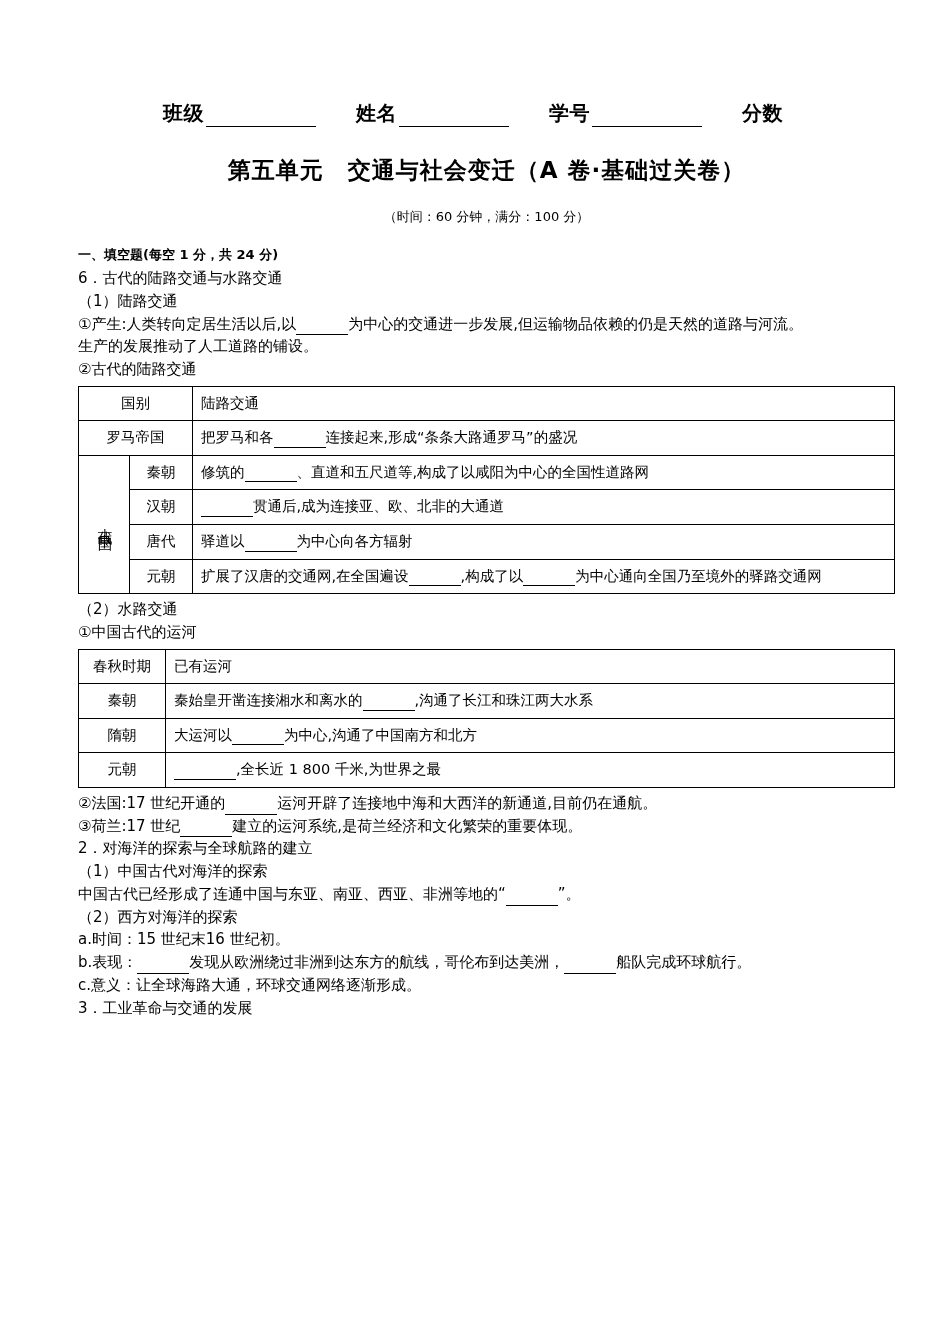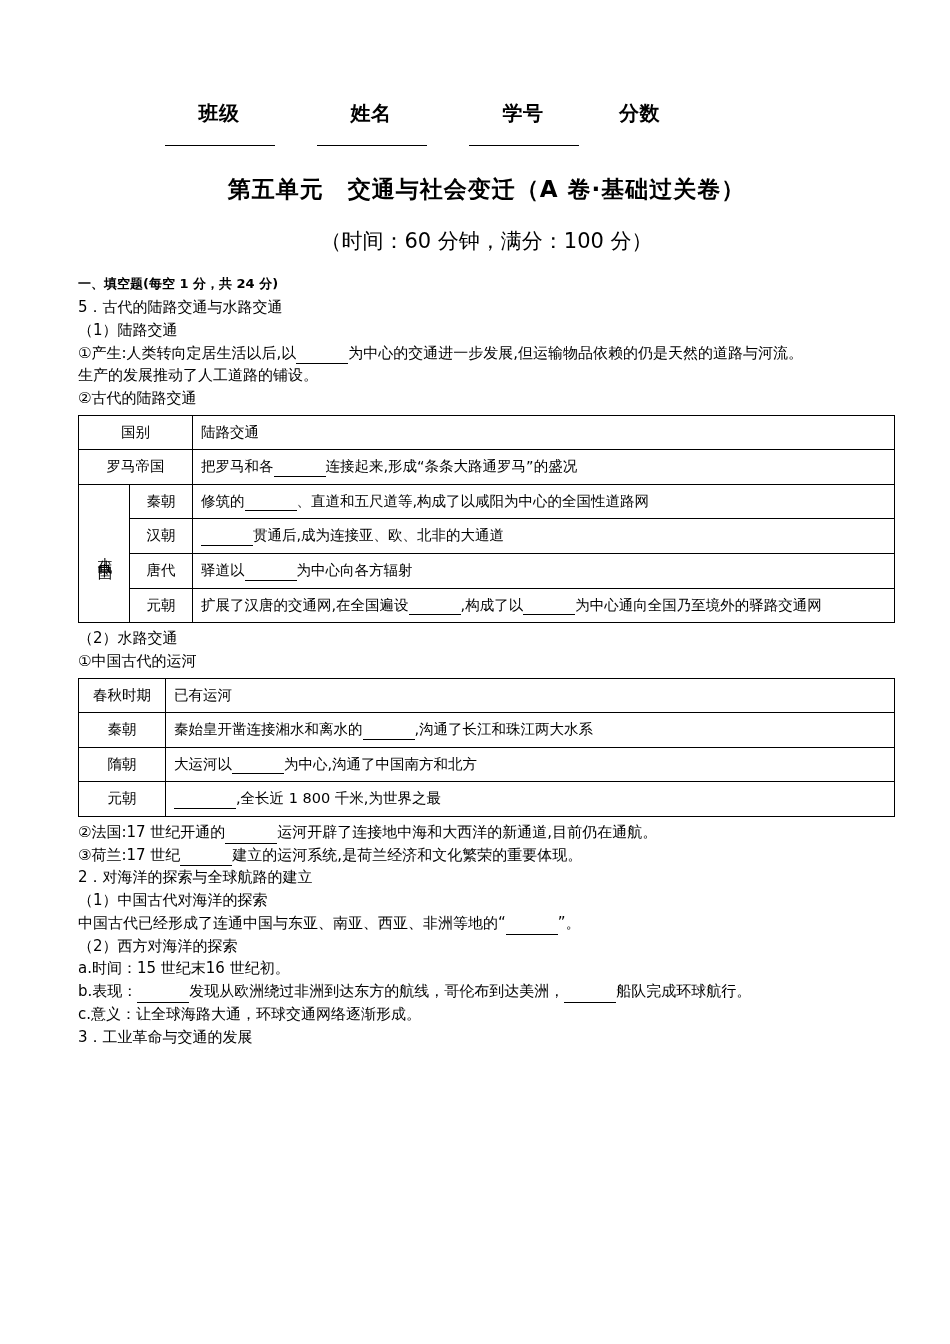--- a/index.html
+++ b/index.html
@@ -25,24 +25,23 @@
     display: flex;
     align-items: baseline;
     font-weight: bold;
     font-size: 20px;
     letter-spacing: 0.5px;
     padding-left: 85px;
     margin-bottom: 28px;
   }
   .hdr-item {
     display: flex;
-    align-items: center;
+    align-items: flex-end;
     margin-right: 40px;
     white-space: nowrap;
-    flex-direction: column;
   }
   .hdr-label { font-size: 20px; }
   .hdr-blank {
     display: inline-block;
     width: 110px;
     border-bottom: 1.5px solid #000;
     height: 18px;
     margin-left: 2px;
   }
   .hdr-item.last { margin-right: 0; }
@@ -50,21 +49,21 @@
   
   .doc-title {
     text-align: center;
     font-weight: bold;
     font-size: 23px;
     letter-spacing: 1px;
     margin: 16px 0 22px 0;
   }
   .doc-subtitle {
     text-align: center;
-    font-size: 21px;
+    font-size: 13px;
     margin: 0 0 20px 0;
   }
 
   
   .sec-title {
     font-weight: bold;
     font-size: 13px;
     margin: 0 0 4px 0;
   }
   p.line {
@@ -139,21 +138,21 @@
     </span>
     <span class="hdr-item last">
       <span class="hdr-label">分数</span>
     </span>
   </div>
 
   <h1 class="doc-title">第五单元　交通与社会变迁（A 卷·基础过关卷）</h1>
   <p class="doc-subtitle">（时间：60 分钟，满分：100 分）</p>
 
   <p class="sec-title">一、填空题(每空 1 分，共 24 分)</p>
-  <p class="line">5．古代的陆路交通与水路交通</p>
+  <p class="line">6．古代的陆路交通与水路交通</p>
   <p class="line">（1）陆路交通</p>
   <p class="line"><span>①产生:人类转向定居生活以后,以</span><span class="blank"></span><span>为中心的交通进一步发展,但运输物品依赖的仍是天然的道路与河流。</span></p>
   <p class="line">生产的发展推动了人工道路的铺设。</p>
   <p class="line">②古代的陆路交通</p>
 
   <table class="tbl1">
     <tbody>
       <tr>
         <td class="cat" colspan="2">国别</td>
         <td>陆路交通</td>

